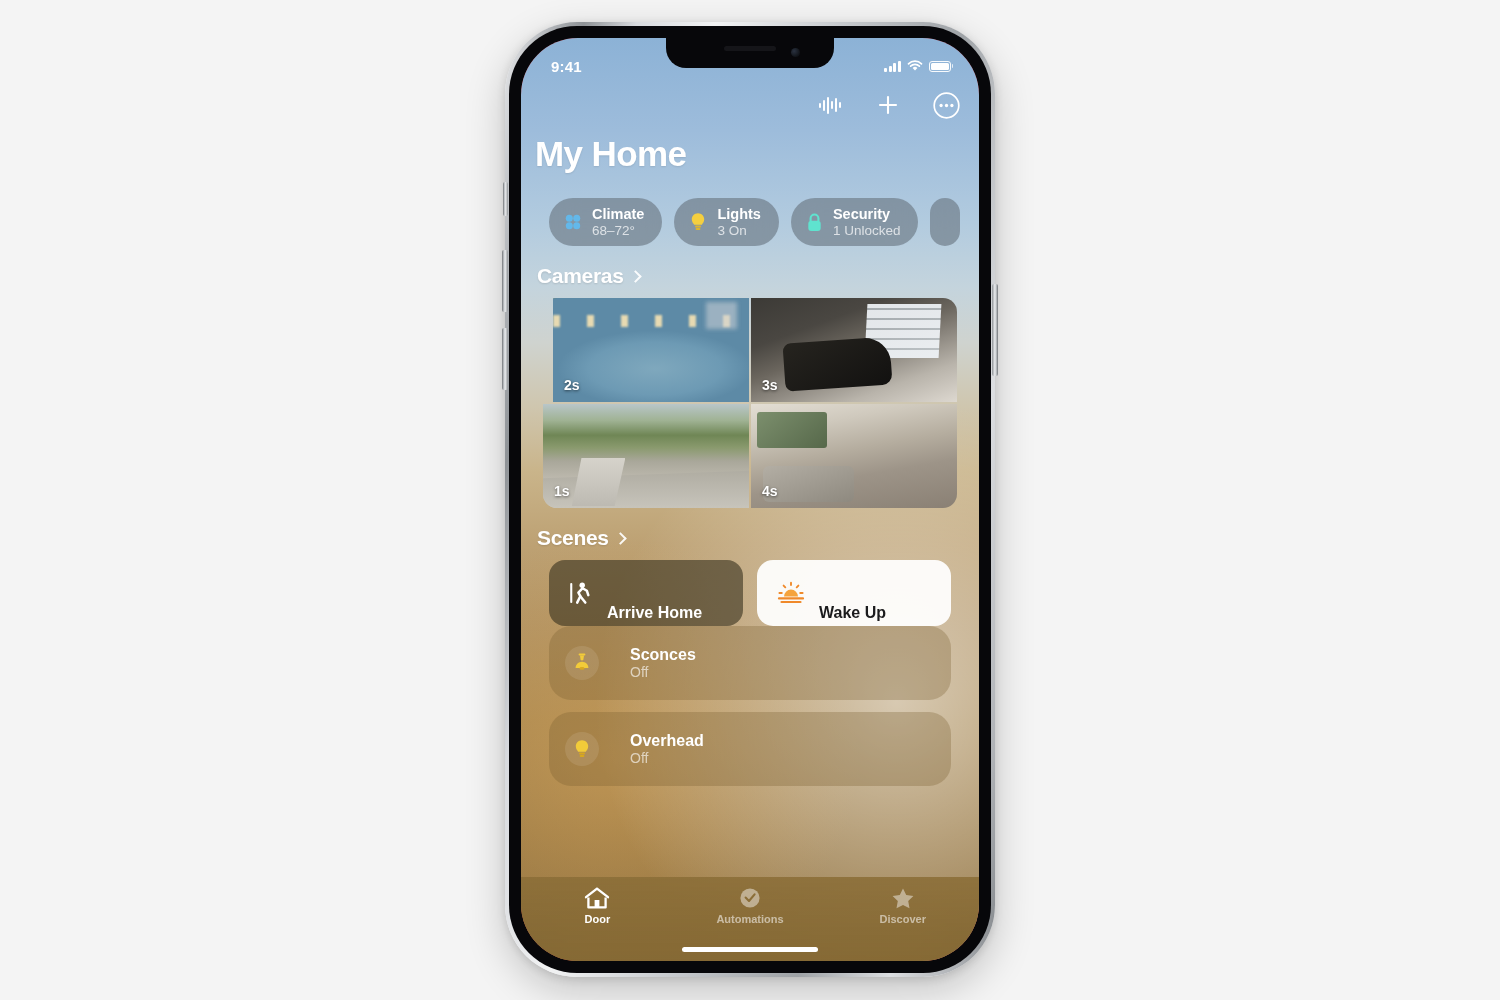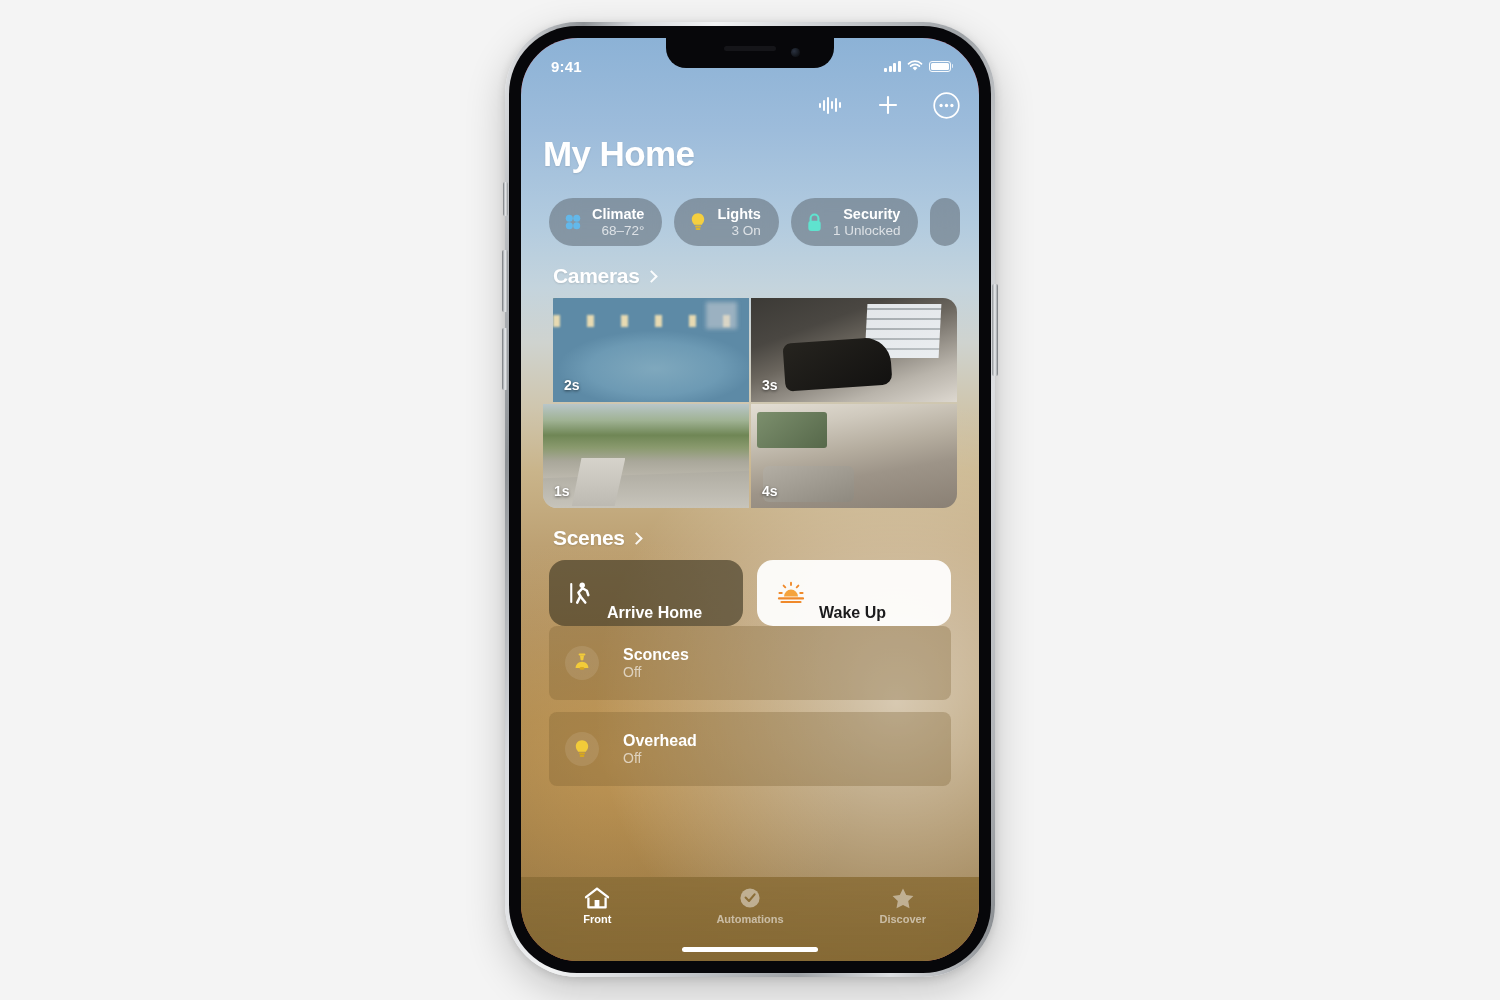--- a/index.html
+++ b/index.html
@@ -99,39 +99,38 @@
   .wave i:nth-child(2){height:11px}
   .wave i:nth-child(3){height:17px}
   .wave i:nth-child(4){height:8px}
   .wave i:nth-child(5){height:14px}
   .wave i:nth-child(6){height:6px}
 
   
   .content { position:absolute; inset:0; padding-top:96px; z-index:20; }
 
   .title { font-size:35px; font-weight:bold; color:#fff; padding:0 14px; letter-spacing:-0.6px;
-    text-shadow:0 1px 2px rgba(0,0,0,0.10);margin-left:8px; }
+    text-shadow:0 1px 2px rgba(0,0,0,0.10); }
 
   
   .pills { display:flex; gap:12px; padding:24px 0 0 28px; overflow:hidden; }
   .pill {
     flex:0 0 auto; display:flex; align-items:center; gap:9px;
     height:48px; padding:0 18px 0 14px;
     border-radius:24px;
     background:rgba(90,100,110,0.52);
     backdrop-filter:blur(14px);
-    text-align:right;
   }
   .pill-txt { line-height:1.12; }
   .pill-name { font-size:14.5px; font-weight:bold; color:#fff; }
   .pill-val  { font-size:13.5px; color:rgba(255,255,255,0.72); }
   .pill-partial { width:30px; padding:0; overflow:hidden; }
 
   
-  .sect { display:flex; align-items:center; gap:7px; padding:18px 0 10px 32px; }
+  .sect { display:flex; align-items:center; gap:7px; padding:18px 0 10px 16px; }
   .sect h2 { font-size:21px; font-weight:bold; color:#fff; letter-spacing:-0.3px;
     text-shadow:0 1px 2px rgba(0,0,0,0.12); }
   .chev { width:9px; height:9px; border-right:2.6px solid rgba(255,255,255,0.92);
     border-top:2.6px solid rgba(255,255,255,0.92); transform:rotate(45deg); }
 
   
   .cams { margin:0 22px; border-radius:14px; overflow:hidden;
     display:grid; grid-template-columns:1fr 1fr; grid-auto-rows:104px; gap:2px; }
   .cam { position:relative; overflow:hidden; }
   .cam .ts { position:absolute; left:11px; bottom:9px; font-size:14px; font-weight:bold; color:#fff;
@@ -175,22 +174,22 @@
   .scene.dark  .scene-label { color:#fff; }
   .scene.light .scene-label { color:#1b1b1d; }
 
   
   .entry { display:flex; gap:14px; padding:0 28px; }
   .entry-left { flex:1; border-radius:16px; background:rgba(120,92,48,0.30);
     position:relative; height:160px; padding:16px; }
   .entry-left .lbl { position:absolute; left:18px; bottom:34px; font-size:16px; font-weight:bold; color:#fff; }
   .entry-left .sub { position:absolute; left:18px; bottom:12px; font-size:14px; color:rgba(255,255,255,0.62); }
   .entry-right { flex:1; display:flex; flex-direction:column; gap:12px; }
-  .acc { height:74px; border-radius:8px; background:rgba(120,92,48,0.30);
-    display:flex; align-items:center; gap:24px; padding:0 16px; }
+  .acc { height:74px; border-radius:22px; background:rgba(120,92,48,0.30);
+    display:flex; align-items:center; gap:31px; padding:0 16px; }
   .acc-txt { line-height:1.2; }
   .acc-name { font-size:16px; font-weight:bold; color:#fff; }
   .acc-state { font-size:14px; color:rgba(255,255,255,0.62); }
 
   .iconwrap { width:34px; height:34px; border-radius:50%;
     background:rgba(255,255,255,0.10); display:flex; align-items:center; justify-content:center; flex:0 0 auto; }
 
   
   .tabbar {
     position:absolute; left:0; right:0; bottom:0; height:84px; z-index:35;
@@ -408,21 +407,21 @@
       </div>
     </div>
 
     <div class="tabbar">
       <div class="tab active">
         <svg width="26" height="24" viewBox="0 0 26 24">
           <path d="M13 2.6 L24 11.2 v0 M13 2.6 L2 11.2" stroke="#fff" stroke-width="2.3" fill="none" stroke-linecap="round"></path>
           <path d="M4.4 11.4 V21.4 h17.2 V11.4" stroke="#fff" stroke-width="2.3" fill="none" stroke-linejoin="round"></path>
           <rect x="10.6" y="14" width="4.8" height="7.4" fill="#fff"></rect>
         </svg>
-        <span class="tab-label">Front</span>
+        <span class="tab-label">Door</span>
       </div>
       <div class="tab">
         <svg width="26" height="24" viewBox="0 0 26 24">
           <circle cx="13" cy="12" r="9.6" fill="rgba(255,255,255,0.45)"></circle>
           <path d="M8.6 11.6 l3.4 3.4 5.6 -6.6" stroke="#8b6e38" stroke-width="2.1" fill="none" stroke-linecap="round" stroke-linejoin="round"></path>
         </svg>
         <span class="tab-label">Automations</span>
       </div>
       <div class="tab">
         <svg width="26" height="24" viewBox="0 0 26 24">

